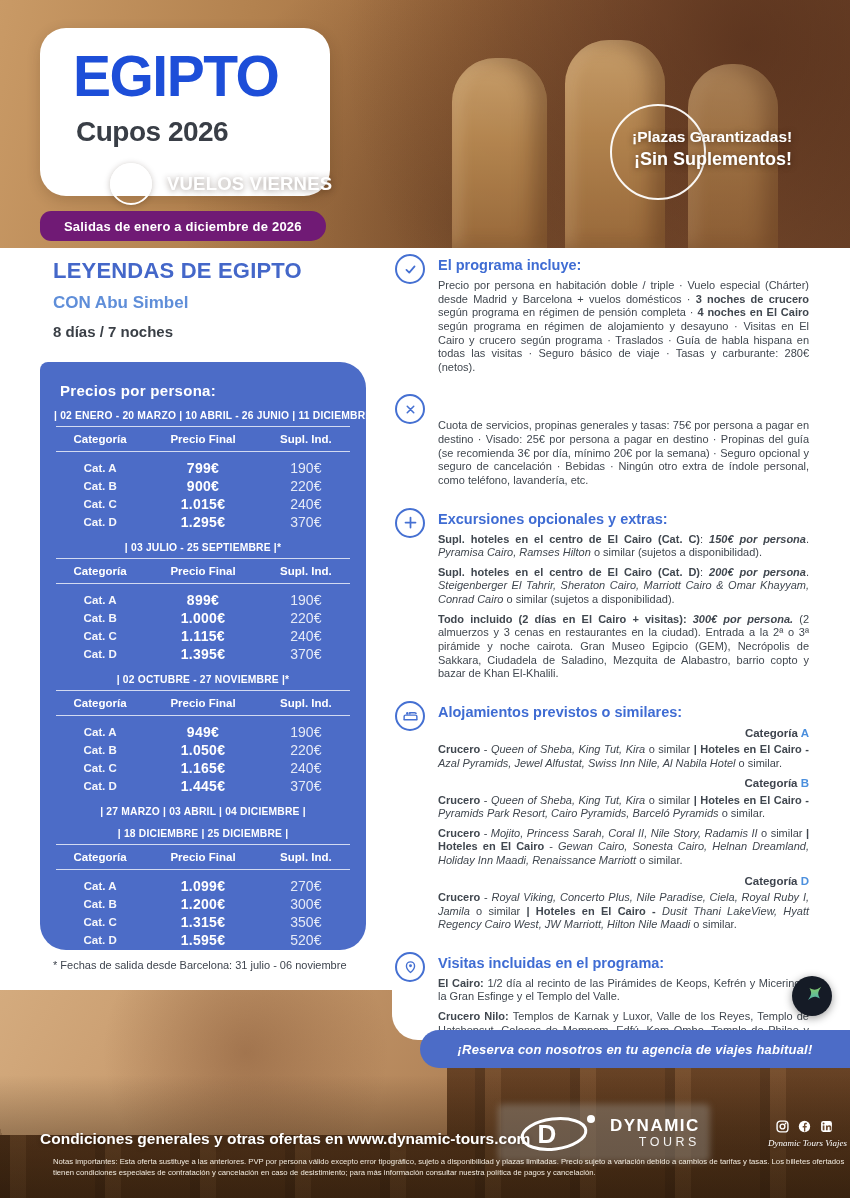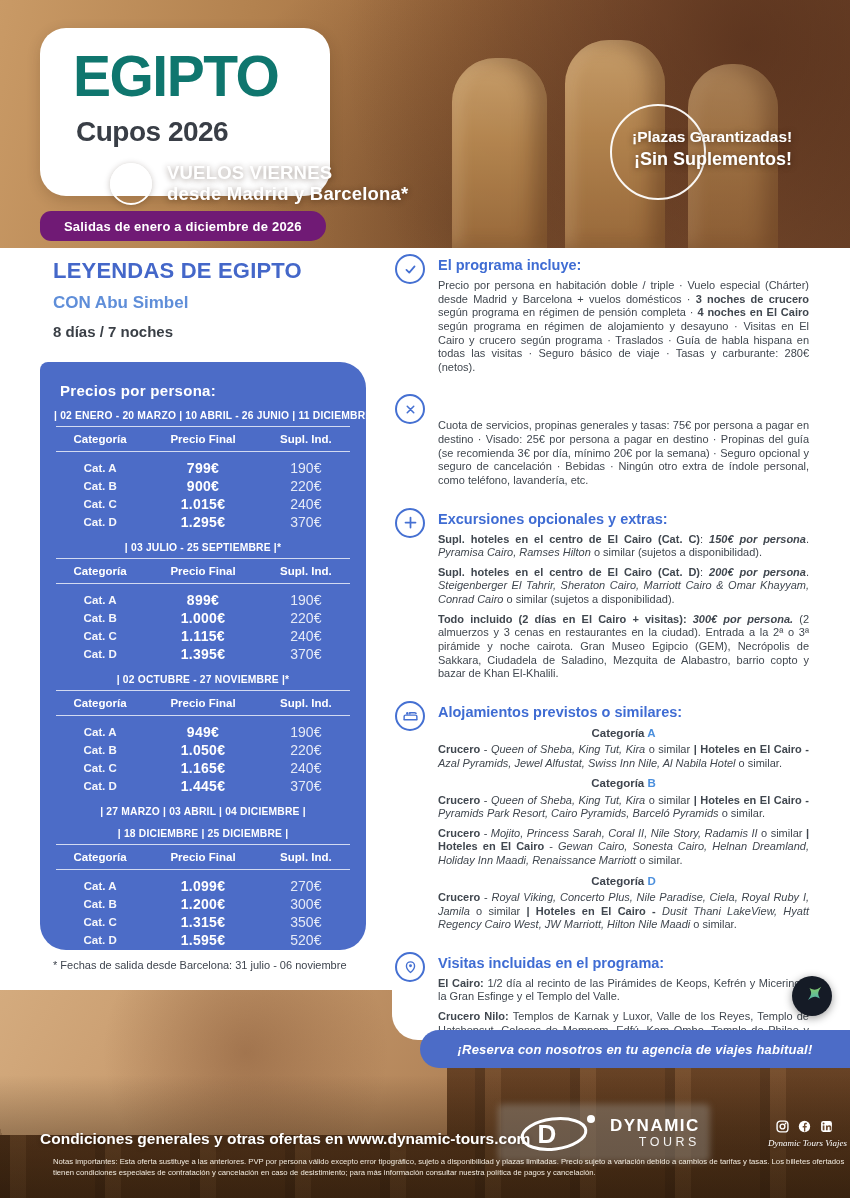--- a/index.html
+++ b/index.html
@@ -74,21 +74,21 @@
   .footnote{position:absolute;left:53px;top:959px;font-size:11px;color:#3e444e;}
 
   
   .right-col{position:absolute;left:395px;top:253px;width:414px;}
   .section{display:flex;gap:13px;margin-bottom:13px;}
   .sec-icon{flex:0 0 30px;width:30px;height:30px;border:2.6px solid #4570d2;border-radius:50%;
     display:flex;align-items:center;justify-content:center;box-sizing:border-box;margin-top:1px;}
   .sec-content{flex:1;min-width:0;}
   .sec-title{font-size:14.5px;font-weight:700;margin:4px 0 6px;}
   .sec-body p{margin:0 0 6px;font-size:11px;line-height:1.24;color:#40474f;text-align:justify;}
-  .sec-body p.lbl{margin:3px 0 3px;text-align:center;font-weight:700;color:#3e444e;font-size:11.5px;}
+  .sec-body p.lbl{margin:3px 0 3px;text-align:right;font-weight:700;color:#3e444e;font-size:11.5px;}
 
   
   .banner{position:absolute;left:420px;top:1030px;width:430px;height:38px;border-radius:19px 0 0 19px;
     display:flex;align-items:center;justify-content:center;color:#fff;font-size:13px;font-weight:700;font-style:italic;letter-spacing:.2px;}
   .cond{position:absolute;left:40px;top:1130px;font-size:15.5px;font-weight:700;color:#fff;text-shadow:0 1px 4px rgba(30,15,5,.4);}
   .notes{position:absolute;left:53px;top:1157px;width:792px;font-size:7.7px;line-height:1.42;color:#f2ebdf;font-weight:500;}
   .logo{position:absolute;left:518px;top:1110px;display:flex;align-items:center;gap:6px;color:#fff;}
   .brand{display:flex;flex-direction:column;line-height:1;text-align:right;}
   .brand-top{font-size:17px;font-weight:700;letter-spacing:1.5px;}
   .brand-bot{font-size:12.5px;font-weight:400;letter-spacing:3.5px;color:rgba(255,255,255,.92);margin-top:2px;}
@@ -109,31 +109,30 @@
     <div class="colossus" style="left:452px;top:58px;width:95px;height:192px;"></div>
     <div class="colossus" style="left:565px;top:40px;width:100px;height:210px;"></div>
     <div class="colossus" style="left:688px;top:64px;width:90px;height:186px;opacity:.65;"></div>
   </div>
   <div class="photo-bottom"></div>
   <div class="relief"></div>
   <div class="footer-shade"></div>
   <div class="gray-band"></div>
 
   <div class="card-hero">
-    <div class="hero-title" style="color: #0f766e; text-align: center;">EGIPTO</div>
+    <div class="hero-title" style="color: #1d4ed8; text-align: center;">EGIPTO</div>
     <div class="hero-sub">Cupos 2026</div>
   </div>
 
   <div class="flights">
     <div class="plane-badge">
         <span>✈</span>
       </div>
     <div class="flights-text">
       <div>VUELOS VIERNES</div>
-      <div>desde Madrid y Barcelona*</div>
     </div>
   </div>
 
   <div class="pill" style="background: #701a75;">Salidas de enero a diciembre de 2026</div>
 
   <div class="badge">
     <div class="badge-ring"></div>
     <div class="badge-l1">¡Plazas Garantizadas!</div>
     <div class="badge-l2">¡Sin Suplementos!</div>
   </div>

